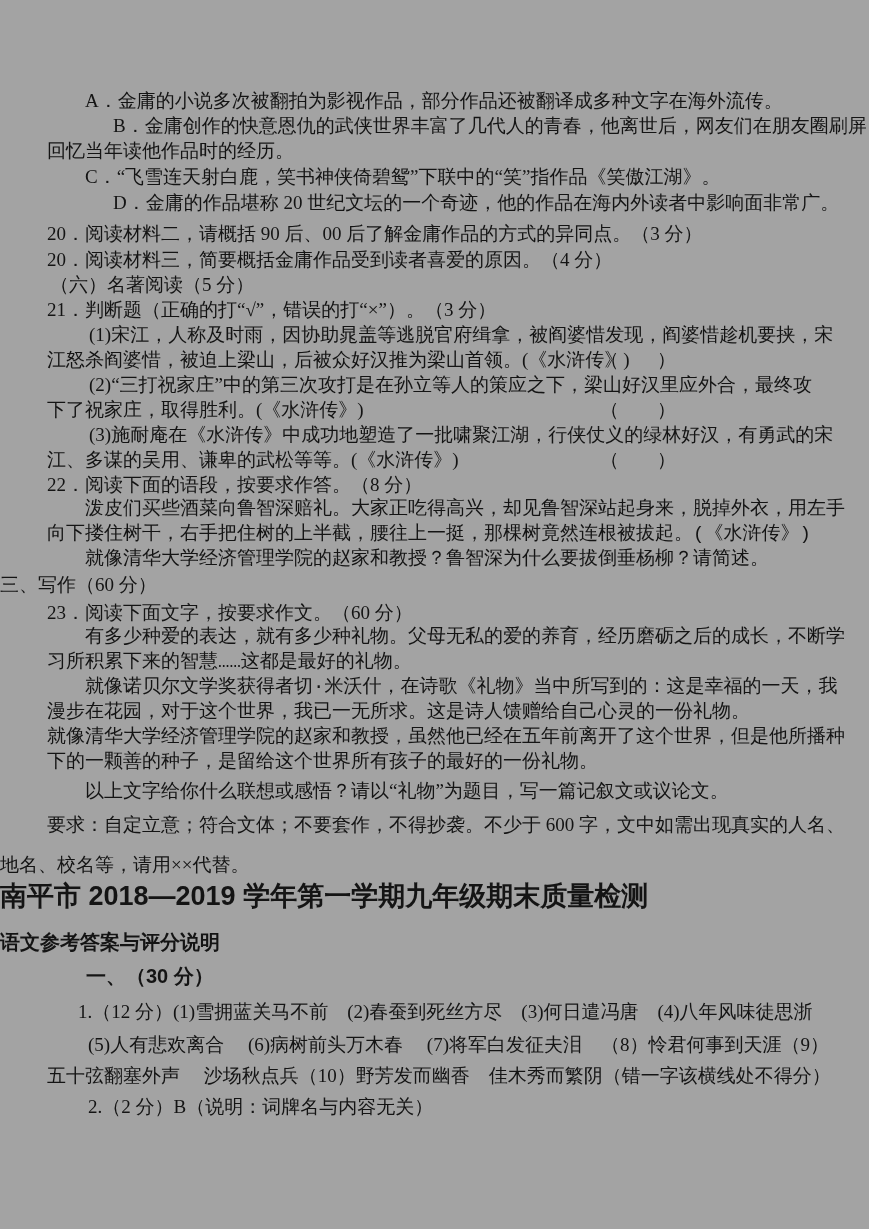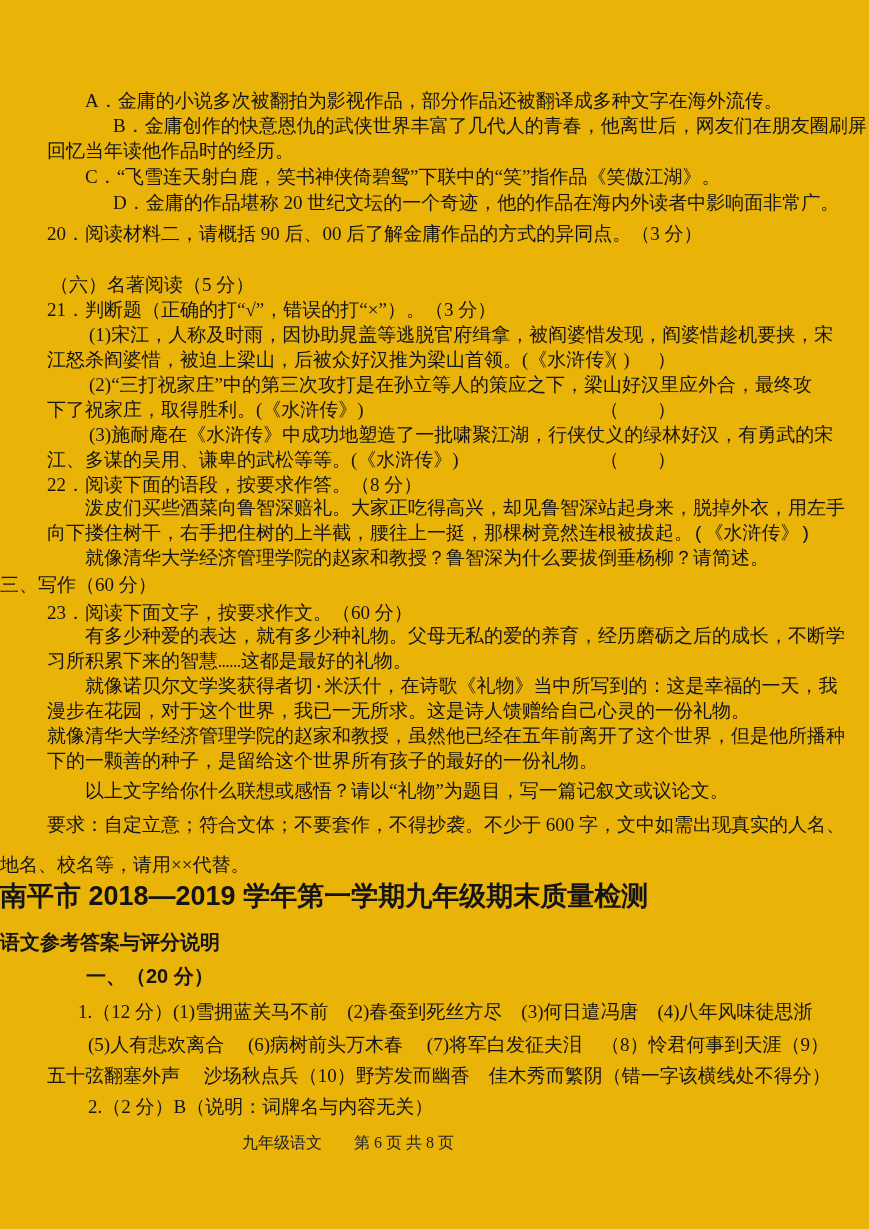--- a/index.html
+++ b/index.html
@@ -1,20 +1,20 @@
 <!DOCTYPE html>
 <html><head>
 <meta charset="utf-8">
 <style>
   html,body{margin:0;padding:0;background:#e8e8e8;}
   .page{
     position:relative;
     width:869px;height:1229px;
     margin:0 auto;
-    background:#eab308;
+    background:#a3a3a3;
     font-family:"Liberation Serif","DejaVu Serif",serif;
     color:#141414;
     overflow:hidden;
   }
   .line{
     position:absolute;
     left:47px;
     font-size:19px;
     line-height:25px;
     white-space:nowrap;
@@ -45,20 +45,21 @@
 
 <div class="page">
 
   <div class="line indent" style="top:88px">A．金庸的小说多次被翻拍为影视作品，部分作品还被翻译成多种文字在海外流传。</div>
   <div class="line optb" style="top:113px">B．金庸创作的快意恩仇的武侠世界丰富了几代人的青春，他离世后，网友们在朋友圈刷屏，</div>
   <div class="line" style="top:138px">回忆当年读他作品时的经历。</div>
   <div class="line indent" style="top:164px">C．“飞雪连天射白鹿，笑书神侠倚碧鸳”下联中的“笑”指作品《笑傲江湖》。</div>
   <div class="line optb" style="top:190px">D．金庸的作品堪称 20 世纪文坛的一个奇迹，他的作品在海内外读者中影响面非常广。</div>
 
   <div class="line" style="top:221px">20．阅读材料二，请概括 90 后、00 后了解金庸作品的方式的异同点。（3 分）</div>
+  <div class="line" style="top:247px">20．阅读材料三，简要概括金庸作品受到读者喜爱的原因。（4 分）</div>
   <div class="line" style="top:272px;left:50px">（六）名著阅读（5 分）</div>
 
   <div class="line" style="top:297px">21．判断题（正确的打“√”，错误的打“×”）。（3 分）</div>
 
   <div class="line indent2" style="top:322px">(1)宋江，人称及时雨，因协助晁盖等逃脱官府缉拿，被阎婆惜发现，阎婆惜趁机要挟，宋</div>
   <div class="line" style="top:347px">
     <span>江怒杀阎婆惜，被迫上梁山，后被众好汉推为梁山首领。(《水浒传》)</span>
     <span class="blank">（　　）</span>
   </div>
 
@@ -88,21 +89,20 @@
   <div class="line kai" style="top:700px">漫步在花园，对于这个世界，我已一无所求。这是诗人馈赠给自己心灵的一份礼物。</div>
   <div class="line kai" style="top:725px">就像清华大学经济管理学院的赵家和教授，虽然他已经在五年前离开了这个世界，但是他所播种</div>
   <div class="line kai" style="top:750px">下的一颗善的种子，是留给这个世界所有孩子的最好的一份礼物。</div>
   <div class="line indent" style="top:778px">以上文字给你什么联想或感悟？请以“礼物”为题目，写一篇记叙文或议论文。</div>
   <div class="line" style="top:812px">要求：自定立意；符合文体；不要套作，不得抄袭。不少于 600 字，文中如需出现真实的人名、</div>
   <div class="line center" style="top:852px">地名、校名等，请用××代替。</div>
 
   <div class="line center title1" style="top:878px">南平市 2018—2019 学年第一学期九年级期末质量检测</div>
   <div class="line center title2" style="top:922px">语文参考答案与评分说明</div>
 
-  <div class="line sec-bold" style="top:964px;left:86px">一、（20 分）</div>
+  <div class="line sec-bold" style="top:964px;left:86px">一、（30 分）</div>
   <div class="line ansline" style="top:999px;left:78px">1.（12 分）(1)雪拥蓝关马不前　(2)春蚕到死丝方尽　(3)何日遣冯唐　(4)八年风味徒思浙</div>
   <div class="line ansline" style="top:1032px;left:88px">(5)人有悲欢离合　 (6)病树前头万木春　 (7)将军白发征夫泪　（8）怜君何事到天涯（9）</div>
   <div class="line ansline" style="top:1063px;left:47px">五十弦翻塞外声　 沙场秋点兵（10）野芳发而幽香　佳木秀而繁阴（错一字该横线处不得分）</div>
   <div class="line ansline" style="top:1094px;left:88px">2.（2 分）B（说明：词牌名与内容无关）</div>
 
-  <div class="line footer" style="top:1130px;left:242px">九年级语文　　第 6 页 共 8 页</div>
 
 </div>
 
 </body></html>

